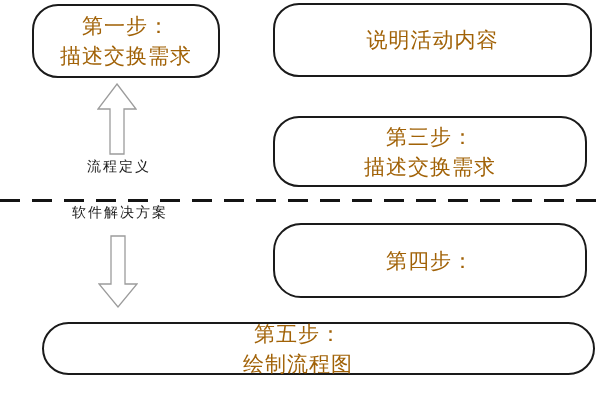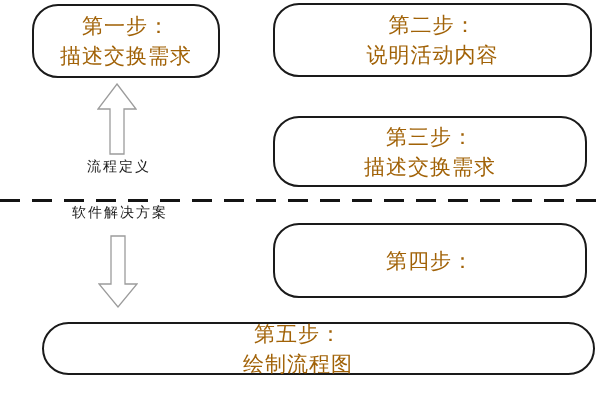--- a/index.html
+++ b/index.html
@@ -27,21 +27,21 @@
     color: #a16207;
     font-size: 21px;
     line-height: 30px;
     letter-spacing: 1px;
     text-align: center;
   }
   .box span { display: block; white-space: nowrap; }
   .box1 { left: 32px;  top: 4px;   width: 188px; height: 74px; }
   .box2 { left: 273px; top: 3px;   width: 319px; height: 74px; }
   .box3 { left: 273px; top: 116px; width: 314px; height: 71px; }
-  .box4 { left: 273px; top: 223px; width: 314px; height: 75px; }
+  .box4 { left: 273px; top: 223px; width: 314px; height: 75px; border-radius: 28px; }
   .box5 { left: 42px;  top: 322px; width: 553px; height: 53px;
           border-radius: 30px; padding-right: 41px; }
   .arrow { position: absolute; display: block; }
   .arrow-up   { left: 97px; top: 83px; }
   .arrow-down { left: 98px; top: 235px; }
   .side-label {
     position: absolute;
     color: #1c1c1c;
     font-size: 14px;
     letter-spacing: 2px;
@@ -64,21 +64,20 @@
 <body>
 
 <div class="canvas">
 
   <div class="box box1">
     <span>第一步：</span>
     <span>描述交换需求</span>
   </div>
 
   <div class="box box2">
-    <span>第二步：</span>
     <span>说明活动内容</span>
   </div>
 
   <div class="box box3">
     <span>第三步：</span>
     <span>描述交换需求</span>
   </div>
 
   <svg class="arrow arrow-up" width="40" height="72" viewBox="0 0 40 72">
     <polygon points="20,1 39,26 27,26 27,71 13,71 13,26 1,26" fill="#ffffff" stroke="#9c9c9c" stroke-width="1.3" stroke-linejoin="miter"></polygon>

